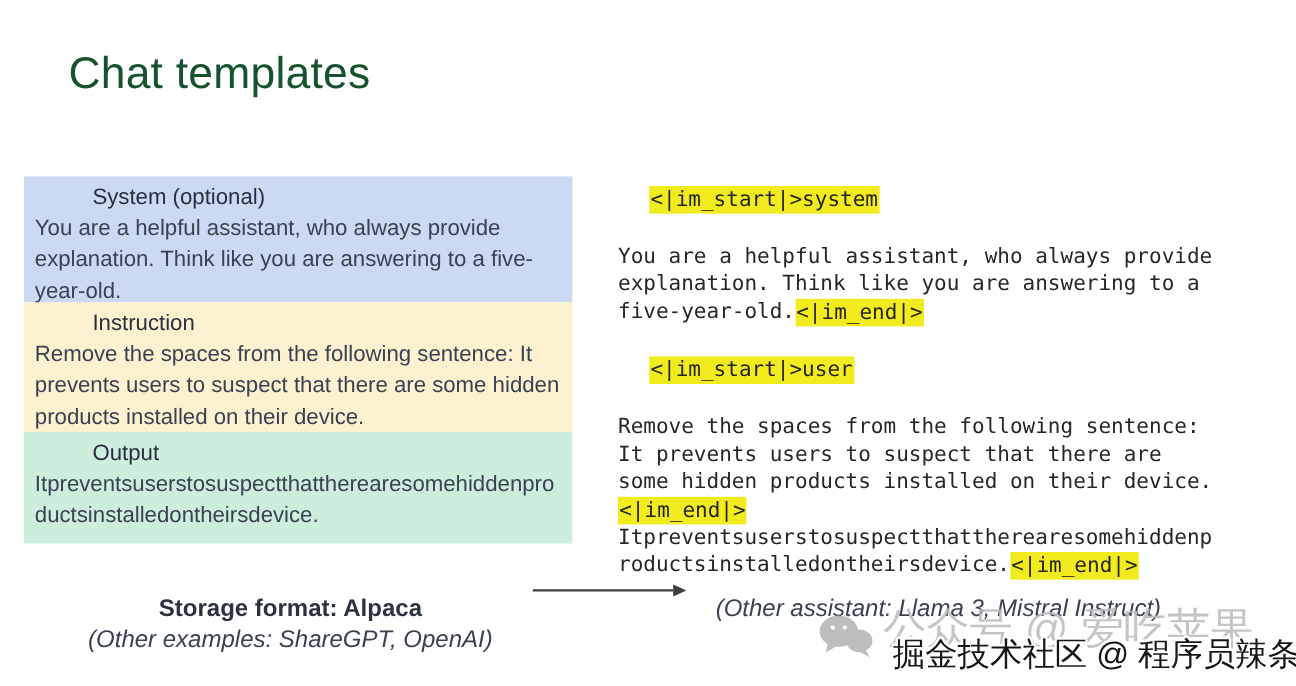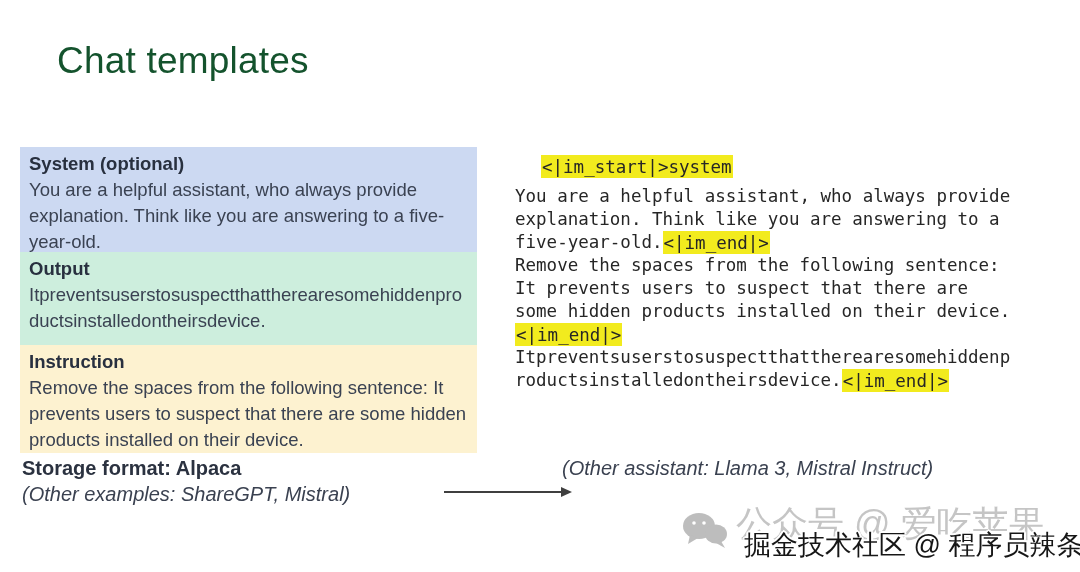--- a/index.html
+++ b/index.html
@@ -26,44 +26,44 @@
   
   .alpaca-col { position: absolute; left: 20px; top: 147px; width: 457px; }
   .box {
     width: 457px;
     padding: 4px 8px 0 9px;
     overflow: hidden;
     color: #3a4252;
     font-size: 18.5px;
     line-height: 26px;
   }
-  .box-heading { font-weight: 700; color: #28303f; }
+  .box-heading { font-weight: 400; color: #28303f; margin-left: 48px; }
   .box-system      { background: #ccd9f2; height: 105px; }
   .box-instruction { background: #fdf2d0; height: 108px; }
   .box-output      { background: #cdeedd; height: 93px; }
   .break-all { word-break: break-all; }
 
   
   .chatml-col {
     position: absolute;
     left: 515px;
     top: 155px;
     width: 498px;
     font-family: "DejaVu Sans Mono", monospace;
     font-size: 17.5px;
     line-height: 23px;
     color: #262626;
   }
-  .tok-line { margin: 7px 0; padding-left: 26px; }
+  .tok-line { margin: 25px 0; padding-left: 26px; }
   .chat-block:first-child .tok-line { margin-top: 0; }
   .hl { background: #f2eb1e; padding: 1.5px 1px; }
   .code-body { }
 
   
-  .footer-cap { position: absolute; top: 455px; width: 440px; }
+  .footer-cap { position: absolute; top: 494px; width: 440px; text-align: center; }
   .footer-left  { left: 22px; }
   .footer-right { left: 562px; }
   .cap-title { font-size: 20px; font-weight: 700; color: #2b3240; line-height: 26px; }
   .cap-sub   { font-size: 20px; font-style: italic; color: #3a4150; line-height: 26px; }
 
   .arrow { position: absolute; left: 443px; top: 484px; }
 
   
   .wm-light {
     position: absolute;
@@ -98,46 +98,47 @@
 
 <div class="slide">
 
   <h1 class="title">Chat templates</h1>
 
   <div class="alpaca-col">
     <div class="box box-system">
       <div class="box-heading">System (optional)</div>
       <div class="box-body">You are a helpful assistant, who always provide explanation. Think like you are answering to a five-year-old.</div>
     </div>
+    <div class="box box-instruction">
+      <div class="box-heading">Instruction</div>
+      <div class="box-body">Remove the spaces from the following sentence: It prevents users to suspect that there are some hidden products installed on their device.</div>
+    </div>
     <div class="box box-output">
       <div class="box-heading">Output</div>
       <div class="box-body break-all">Itpreventsuserstosuspectthattherearesomehiddenproductsinstalledontheirsdevice.</div>
-    </div>
-    <div class="box box-instruction">
-      <div class="box-heading">Instruction</div>
-      <div class="box-body">Remove the spaces from the following sentence: It prevents users to suspect that there are some hidden products installed on their device.</div>
     </div>
   </div>
 
   <div class="chatml-col">
     <div class="chat-block">
       <div class="tok-line"><span class="hl">&lt;|im_start|&gt;system</span></div>
       <div class="code-body"><span>You are a helpful assistant, who always provide explanation. Think like you are answering to a five-year-old.</span><span class="hl">&lt;|im_end|&gt;</span></div>
     </div>
     <div class="chat-block">
+      <div class="tok-line"><span class="hl">&lt;|im_start|&gt;user</span></div>
       <div class="code-body"><span>Remove the spaces from the following sentence: It prevents users to suspect that there are some hidden products installed on their device.</span><span class="hl">&lt;|im_end|&gt;</span></div>
     </div>
     <div class="chat-block">
       <div class="code-body break-all"><span>Itpreventsuserstosuspectthattherearesomehiddenproductsinstalledontheirsdevice.</span><span class="hl">&lt;|im_end|&gt;</span></div>
     </div>
   </div>
 
   <div class="footer-cap footer-left">
     <div class="cap-title">Storage format: Alpaca</div>
-    <div class="cap-sub">(Other examples: ShareGPT, Mistral)</div>
+    <div class="cap-sub">(Other examples: ShareGPT, OpenAI)</div>
   </div>
 
   <svg class="arrow" width="130" height="16" viewBox="0 0 130 16">
     <line x1="1" y1="8" x2="118" y2="8" stroke="#3f3f3f" stroke-width="2"></line>
     <polygon points="118,3 129,8 118,13" fill="#3f3f3f"></polygon>
   </svg>
 
   <div class="footer-cap footer-right">
     <div class="cap-sub">(Other assistant: Llama 3, Mistral Instruct)</div>
   </div>

